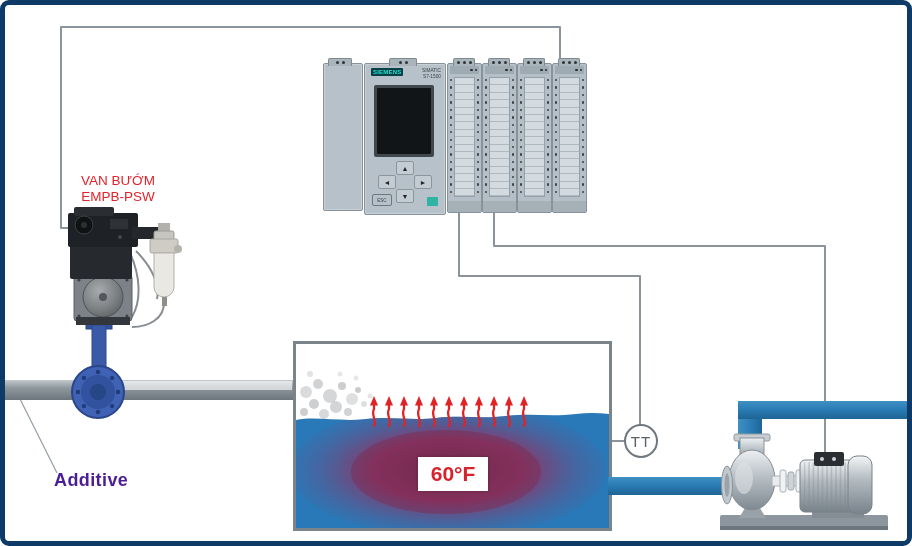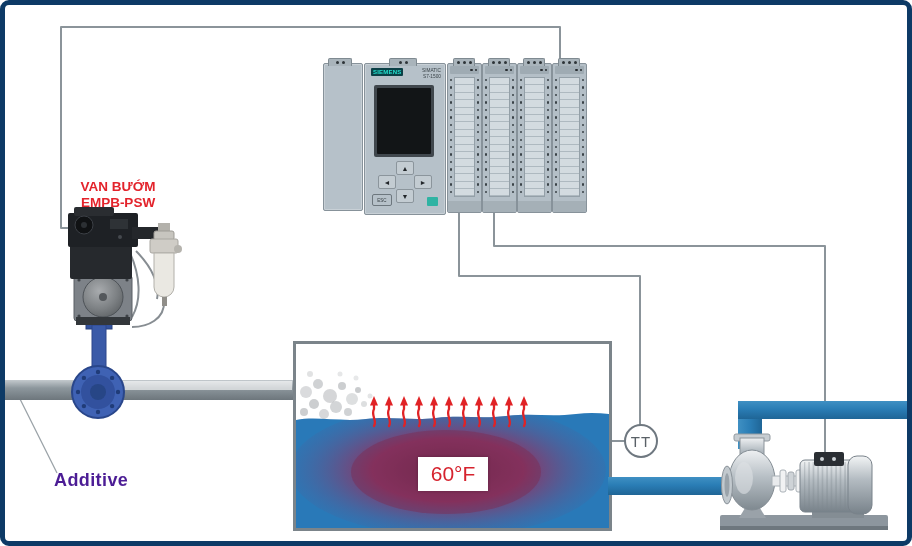--- a/index.html
+++ b/index.html
@@ -6,31 +6,31 @@
   #canvas{position:relative;width:912px;height:546px;background:#ffffff;overflow:hidden;margin:0 auto;}
   .abs{position:absolute;}
   
   #frame{position:absolute;inset:0;border:5px solid #0d3a66;border-radius:9px;pointer-events:none;z-index:60;}
   
   #wires{position:absolute;inset:0;z-index:1;}
   
   #additive-pipe{left:5px;top:380px;width:289px;height:20px;background:linear-gradient(180deg,#c3c9cd 0%,#8d979d 40%,#6d767c 100%);z-index:2;}
   #pipe-highlight{left:120px;top:381px;width:172px;height:9px;background:rgba(255,255,255,.62);z-index:3;}
   
-  #valve-label{left:57px;top:179px;width:122px;text-align:center;color:#e3232b;font-weight:bold;font-size:13.5px;line-height:15.5px;z-index:4;}
+  #valve-label{left:57px;top:173px;width:122px;text-align:center;color:#e3232b;font-weight:normal;font-size:13.5px;line-height:15.5px;z-index:4;}
   
   #additive-label{left:54px;top:470px;color:#4c1d95;font-weight:bold;font-size:18px;letter-spacing:.4px;z-index:4;}
   
   #valve{left:40px;top:205px;z-index:4;}
   
   #tank{left:293px;top:341px;width:319px;height:190px;box-sizing:border-box;border:3px solid #7b848a;background:#fff;z-index:2;}
   #tank-liquid{position:absolute;inset:0;}
   #heat-arrows{position:absolute;left:0;top:0;width:100%;height:100%;}
   #heat-arrows svg{position:absolute;}
-  #temp-box{position:absolute;left:122px;top:113px;width:70px;height:34px;background:#ffffff;display:flex;align-items:center;justify-content:center;color:#d6232e;font-weight:normal;font-size:21px;box-shadow:0 0 3px rgba(0,0,0,.25);}
+  #temp-box{position:absolute;left:122px;top:113px;width:70px;height:34px;background:#ffffff;display:flex;align-items:center;justify-content:center;color:#d6232e;font-weight:bold;font-size:21px;box-shadow:0 0 3px rgba(0,0,0,.25);}
   
   #tt{left:624px;top:424px;width:34px;height:34px;box-sizing:border-box;border:2px solid #6f7880;border-radius:50%;background:#fff;display:flex;align-items:center;justify-content:center;color:#5a6167;font-size:15px;font-weight:normal;letter-spacing:1px;z-index:5;}
   
   .bluepipe{background:linear-gradient(180deg,#3f90c3 0%,#2a7db5 45%,#1f6596 100%);z-index:6;}
   #pipe-suction{left:608px;top:477px;width:119px;height:18px;}
   #pipe-riser{left:738px;top:403px;width:24px;height:46px;background:linear-gradient(90deg,#3f90c3 0%,#2a7db5 50%,#1f6596 100%);z-index:6;}
   #pipe-top{left:738px;top:401px;width:169px;height:18px;}
   
   #pump{left:700px;top:430px;z-index:8;}
   

